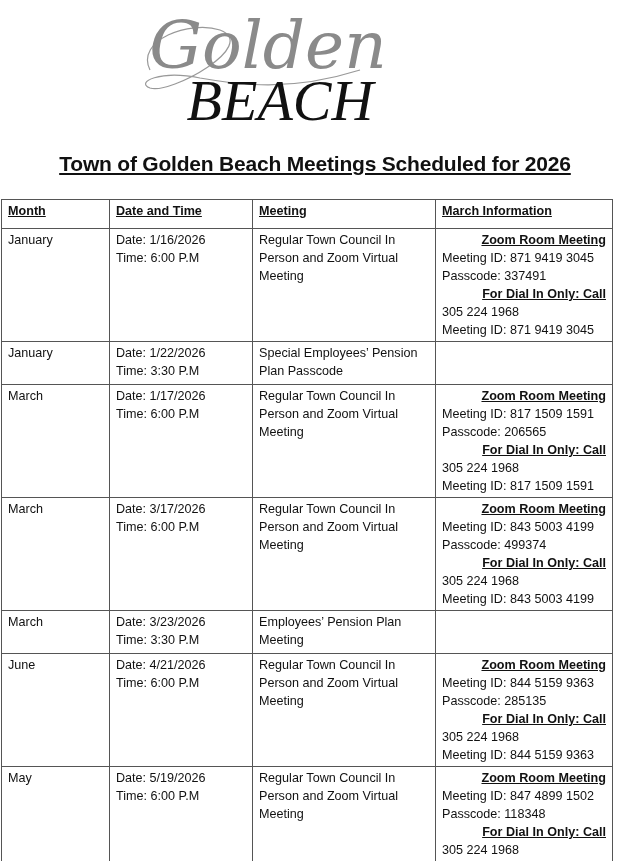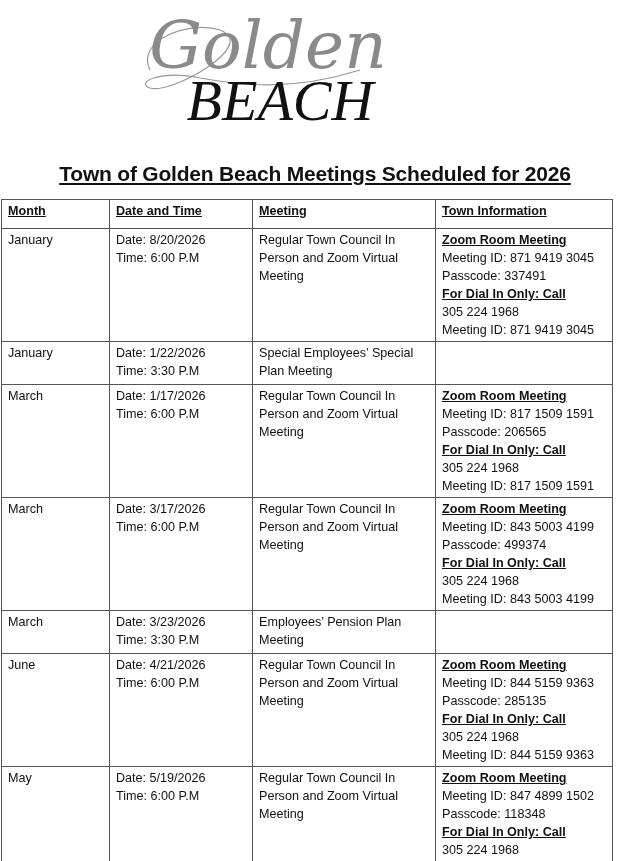--- a/index.html
+++ b/index.html
@@ -1,29 +1,29 @@
 <!DOCTYPE html>
 <html><head>
 <meta charset="utf-8">
 <style>
   html, body { margin: 0; padding: 0; background: #ffffff; }
   body { width: 630px; height: 861px; overflow: hidden; position: relative;
          font-family: "Liberation Sans", "DejaVu Sans", sans-serif; color: #111; }
   .logo { position: absolute; left: 0; top: 0; width: 520px; height: 130px; }
   .logo svg { display: block; margin: 0 auto; }
-  .doc-title { position: absolute; left: 0; top: 162px; width: 630px; text-align: center;
+  .doc-title { position: absolute; left: 0; top: 152px; width: 630px; text-align: center;
                font-size: 21px; font-weight: bold; text-decoration: underline; letter-spacing: -0.2px; }
   table.sched { position: absolute; left: 1px; top: 199px; width: 611px; border-collapse: collapse;
                 font-size: 12.6px; line-height: 18px; table-layout: fixed; }
   table.sched td, table.sched th { border: 1px solid #555; vertical-align: top; padding: 2px 6px 2px 6px; }
   table.sched th { font-weight: bold; text-decoration: underline; text-align: left; height: 24px; padding-top: 2px; }
   col.c1 { width: 108px; } col.c2 { width: 143px; } col.c3 { width: 183px; } col.c4 { width: 177px; }
   td.meeting { }
   .zl { display: block; white-space: nowrap; }
-  .zh { font-weight: bold; text-decoration: underline; }
+  .zh { font-weight: bold; text-decoration: underline; text-align: right; }
   .dl { display: block; white-space: nowrap; }
   tr.tall td { height: 100px; }
   tr.short td { height: 38px; }
 </style>
 </head>
 <body>
 
 <div class="logo">
   <svg width="260" height="128" viewBox="0 0 260 128">
     <path d="M20 70 C 5 40, 60 20, 90 30 C 130 45, 40 95, 20 88 C 5 82, 30 70, 70 78 C 110 85, 160 92, 230 70" fill="none" stroke="#999" stroke-width="1.2"></path>
@@ -39,47 +39,47 @@
       <col class="c1">
       <col class="c2">
       <col class="c3">
       <col class="c4">
     </colgroup>
   <thead>
     <tr>
       <th>Month</th>
       <th>Date and Time</th>
       <th>Meeting</th>
-      <th>Town Information</th>
+      <th>March Information</th>
     </tr>
   </thead>
   <tbody id="rows">
       <tr class="tall">
         <td>January</td>
         <td>
-          <span class="dl">Date: 8/20/2026</span>
+          <span class="dl">Date: 1/16/2026</span>
           <span class="dl">Time: 6:00 P.M</span>
         </td>
         <td class="meeting">Regular Town Council In Person and Zoom Virtual Meeting</td>
         <td>
           <span class="zl zh">Zoom Room Meeting</span>
           <span class="zl">Meeting ID: 871 9419 3045</span>
           <span class="zl">Passcode: 337491</span>
           <span class="zl zh">For Dial In Only: Call</span>
           <span class="zl">305 224 1968</span>
           <span class="zl">Meeting ID: 871 9419 3045</span>
         </td>
       </tr>
       <tr class="short">
         <td>January</td>
         <td>
           <span class="dl">Date: 1/22/2026</span>
           <span class="dl">Time: 3:30 P.M</span>
         </td>
-        <td class="meeting">Special Employees’ Special Plan Meeting</td>
+        <td class="meeting">Special Employees’ Pension Plan Passcode</td>
         <td></td>
       </tr>
       <tr class="tall">
         <td>March</td>
         <td>
           <span class="dl">Date: 1/17/2026</span>
           <span class="dl">Time: 6:00 P.M</span>
         </td>
         <td class="meeting">Regular Town Council In Person and Zoom Virtual Meeting</td>
         <td>

